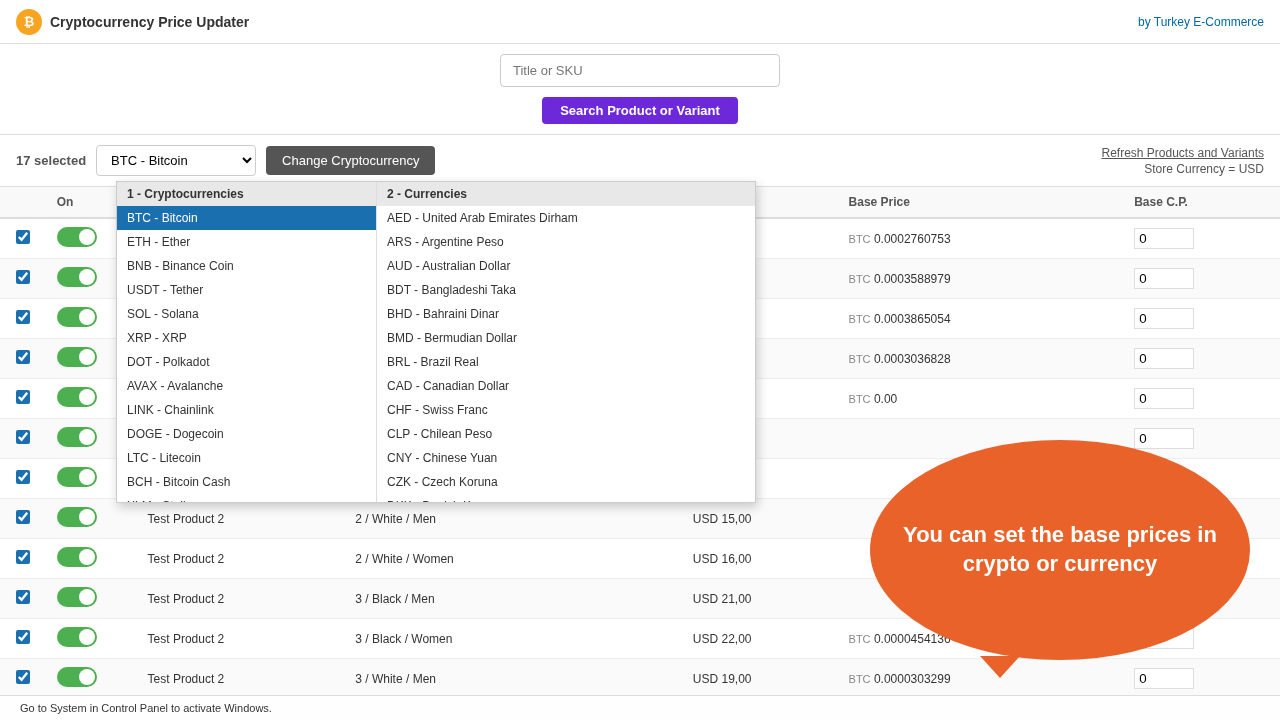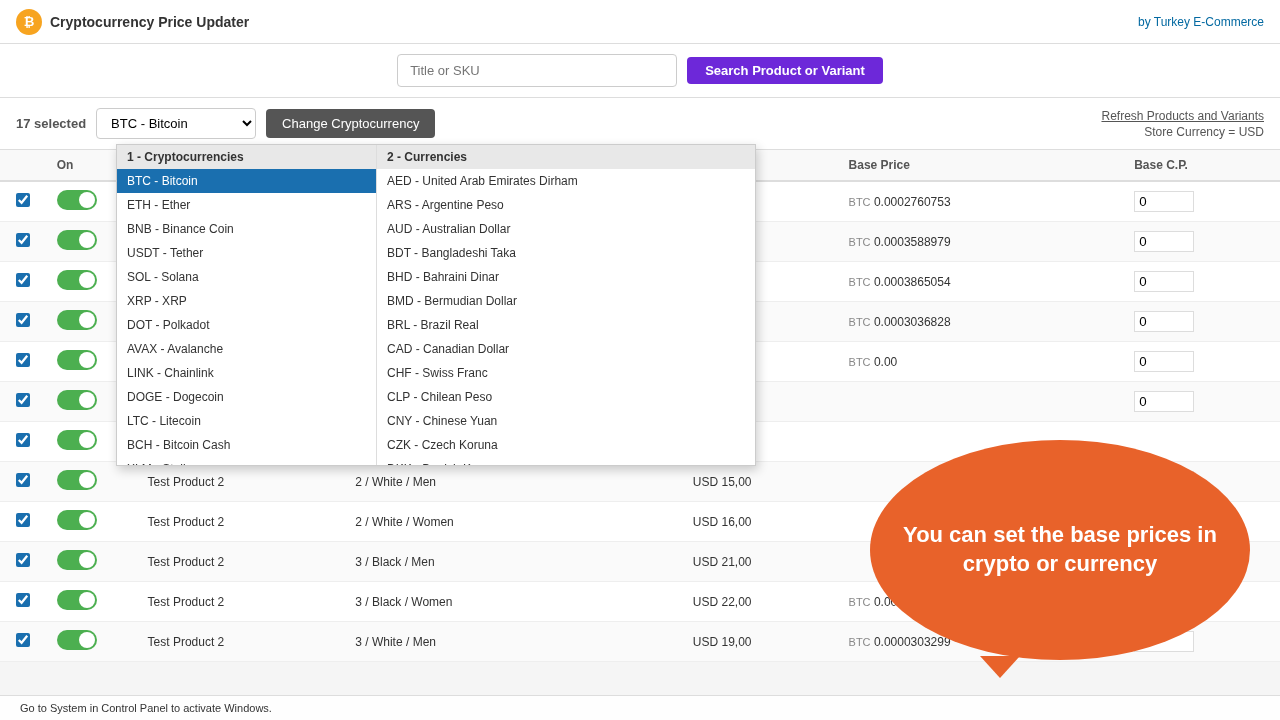--- a/index.html
+++ b/index.html
@@ -28,20 +28,21 @@
 
     
     .search-bar {
       background: #fff;
       border-bottom: 1px solid #ddd;
       padding: 10px 0;
       display: flex;
       justify-content: center;
       align-items: center;
       gap: 10px;
+      flex-direction: column;
     }
     .search-input {
       width: 280px;
       padding: 8px 12px;
       border: 1px solid #ccc;
       border-radius: 4px;
       font-size: 13px;
       color: #999;
     }
     .search-btn {

